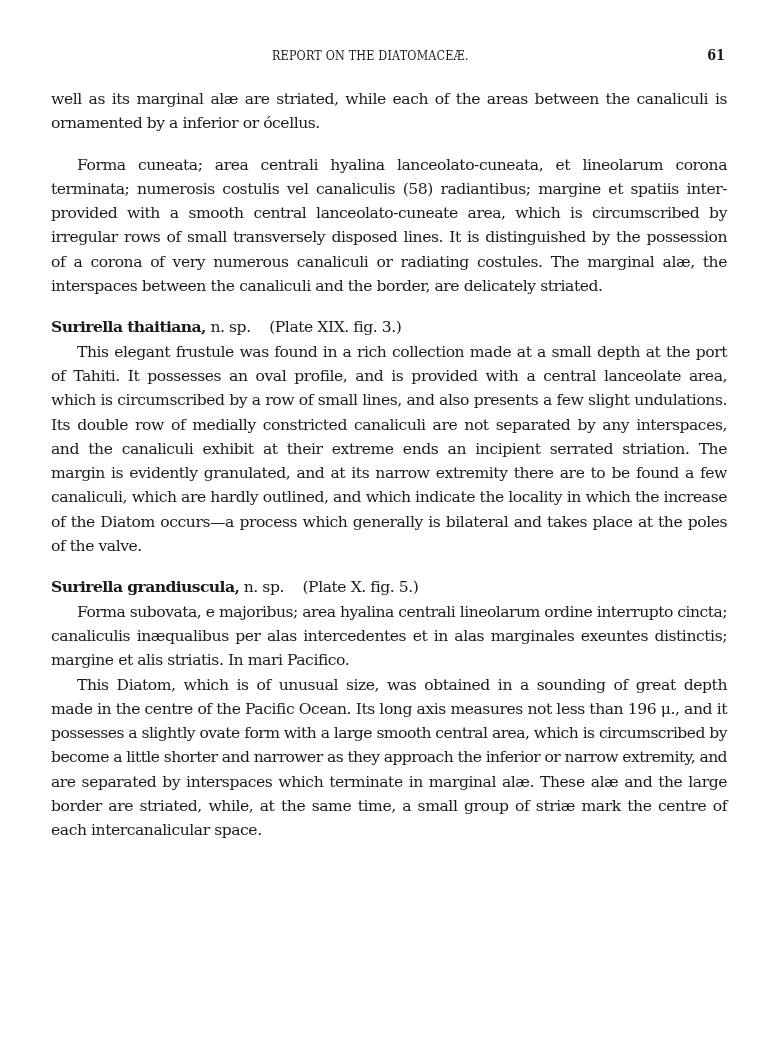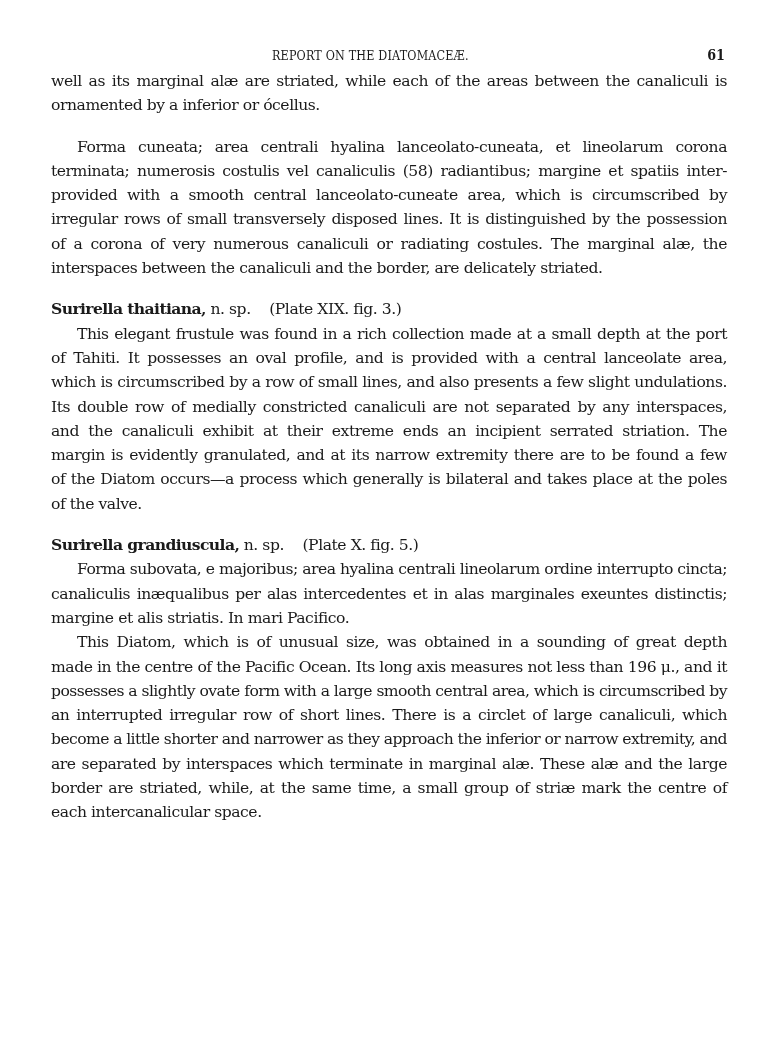--- a/index.html
+++ b/index.html
@@ -43,21 +43,21 @@
       position: absolute;
       right: 2px;
       top: -2px;
       font-size: 15px;
       font-weight: bold;
       transform: scaleX(0.85);
       transform-origin: right top;
     }
     .body-text {
       position: absolute;
-      top: 69px;
+      top: 87px;
       left: 0;
       width: 676px;
     }
     .para {
       font-size: 15.6px;
       line-height: 24.3px;
       text-align: justify;
       margin: 0;
       letter-spacing: -0.45px;
       word-spacing: 0px;
@@ -128,41 +128,41 @@
         <span>n. sp.</span>
         <span class="plate-ref">(Plate XIX. fig. 3.)</span>
       </div>
       <div class="para">
         <span class="line first-indent">This elegant frustule was found in a rich collection made at a small depth at the port</span>
         <span class="line">of Tahiti.  It possesses an oval profile, and is provided with a central lanceolate area,</span>
         <span class="line">which is circumscribed by a row of small lines, and also presents a few slight undulations.</span>
         <span class="line">Its double row of medially constricted canaliculi are not separated by any interspaces,</span>
         <span class="line">and the canaliculi exhibit at their extreme ends an incipient serrated striation.  The</span>
         <span class="line">margin is evidently granulated, and at its narrow extremity there are to be found a few</span>
+        <span class="line">canaliculi, which are hardly outlined, and which indicate the locality in which the increase</span>
         <span class="line">of the Diatom occurs—a process which generally is bilateral and takes place at the poles</span>
         <span class="line last">of the valve.</span>
       </div>
     </div>
 
     <div class="section">
       <div class="species-heading">
         <span class="species-name">Surirella grandiuscula,</span>
         <span>n. sp.</span>
         <span class="plate-ref">(Plate X. fig. 5.)</span>
       </div>
       <div class="para">
         <span class="line first-indent" style="letter-spacing: -0.50819px;">Forma subovata, e majoribus; area hyalina centrali lineolarum ordine interrupto cincta;</span>
         <span class="line">canaliculis inæqualibus per alas intercedentes et in alas marginales exeuntes distinctis;</span>
         <span class="line last">margine et alis striatis.  In mari Pacifico.</span>
       </div>
       <div class="para">
         <span class="line first-indent">This Diatom, which is of unusual size, was obtained in a sounding of great depth</span>
         <span class="line">made in the centre of the Pacific Ocean.  Its long axis measures not less than 196 μ., and it</span>
         <span class="line" style="letter-spacing: -0.549931px;">possesses a slightly ovate form with a large smooth central area, which is circumscribed by</span>
-        <span class="line">an interrupted irregular row of short lines.  There is a circlet of large canaliculi, which</span>
         <span class="line" style="letter-spacing: -0.594746px;">become a little shorter and narrower as they approach the inferior or narrow extremity, and</span>
         <span class="line">are separated by interspaces which terminate in marginal alæ.  These alæ and the large</span>
         <span class="line">border are striated, while, at the same time, a small group of striæ mark the centre of</span>
         <span class="line last">each intercanalicular space.</span>
       </div>
     </div>
 
   </div>
 </div>
 

